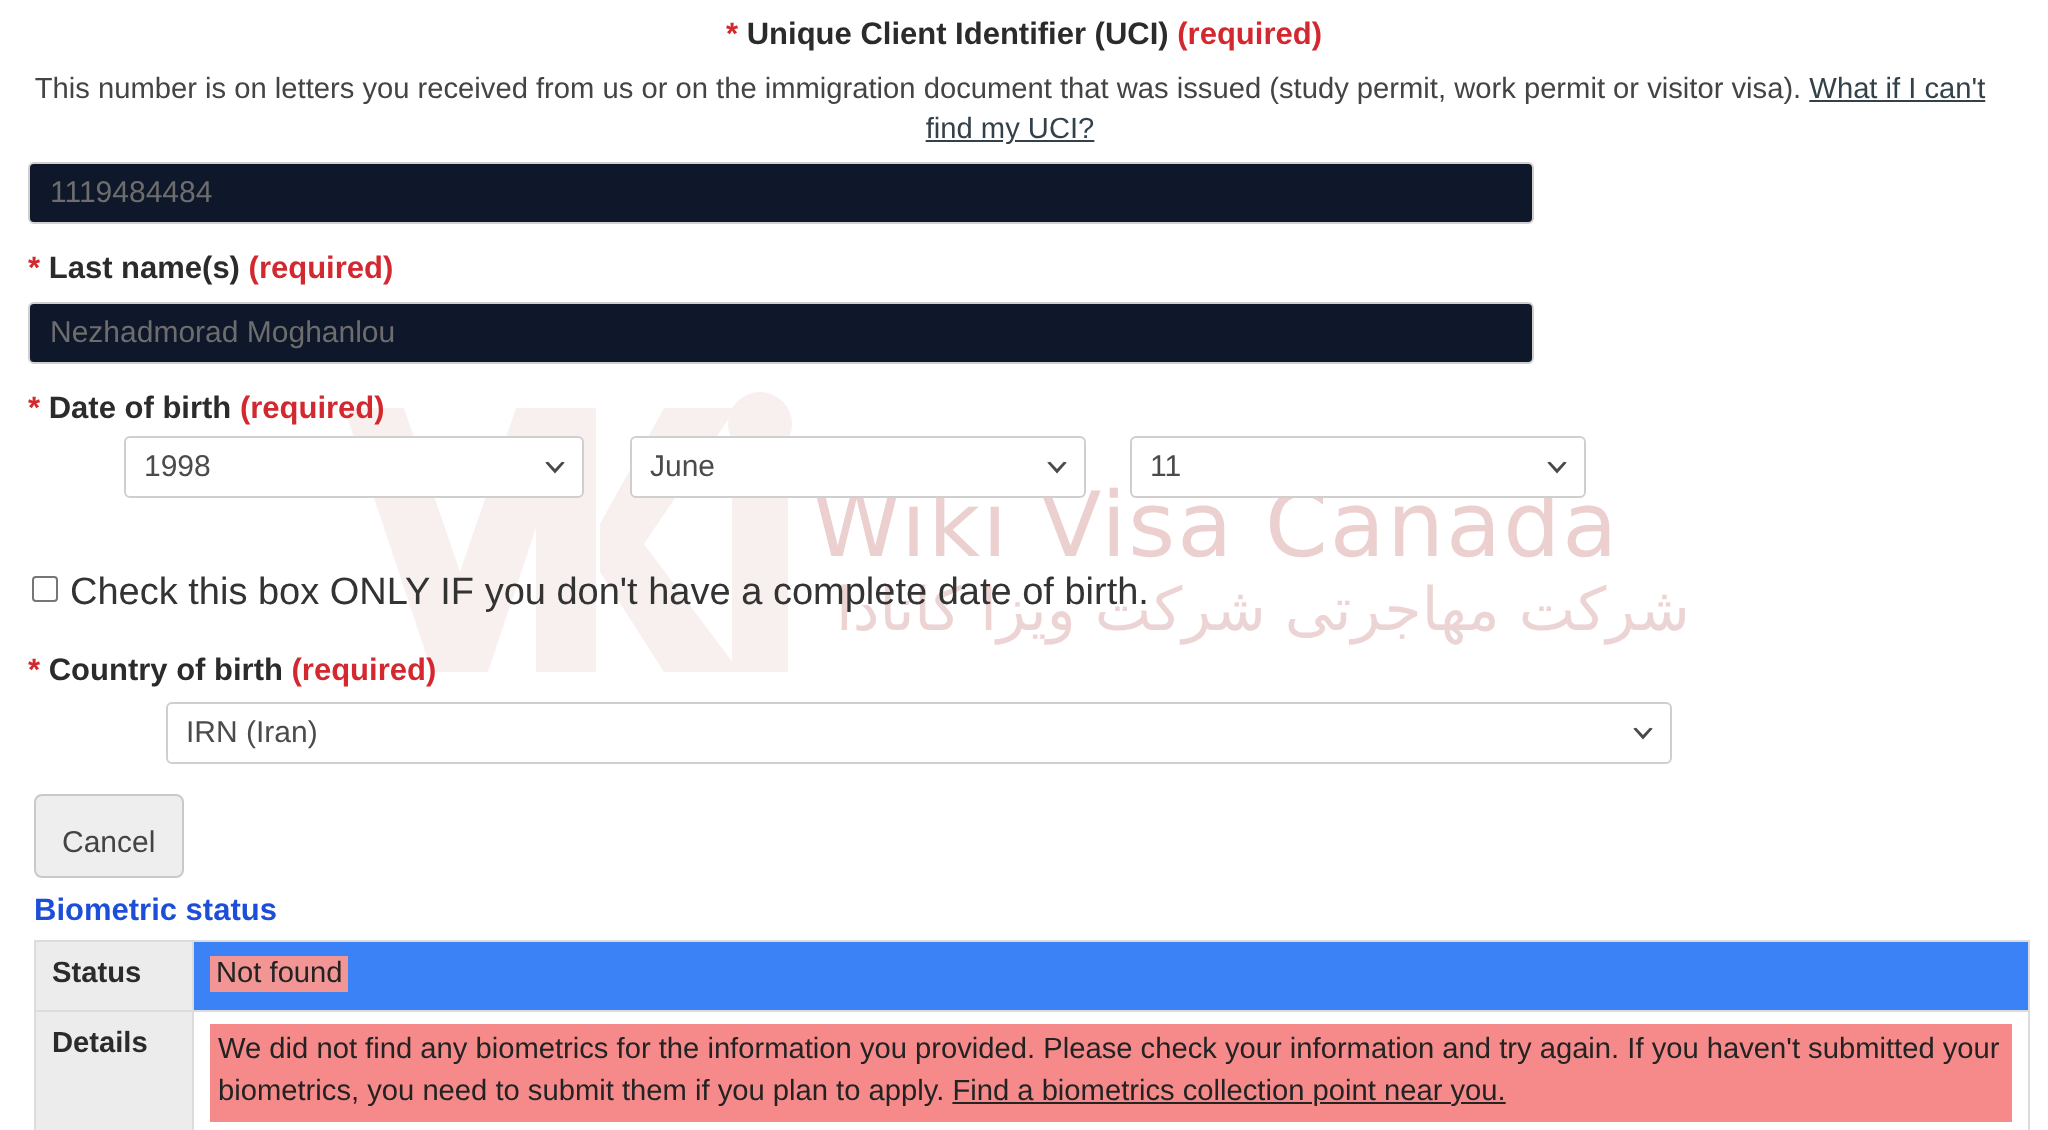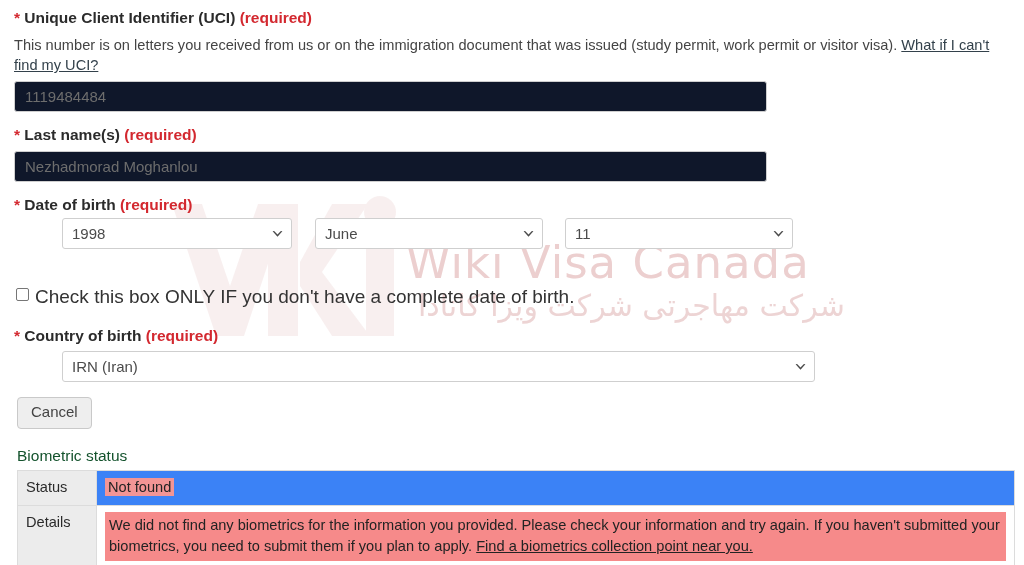--- a/index.html
+++ b/index.html
@@ -55,21 +55,21 @@
     direction: rtl;
   }
 
   
   #page {
     position: relative;
     z-index: 2;
     padding: 0;
   }
 
-  .field-block { position: absolute; }
+  .field-block { position: absolute; text-align: center; }
 
   .field-label {
     font-weight: bold;
     font-size: 15.5px;
     color: #2b2b2b;
     line-height: 1.2;
     white-space: nowrap;
   }
   .asterisk { color: #d3282f; font-weight: bold; }
   .required { color: #d3282f; font-weight: bold; }
@@ -164,49 +164,49 @@
     cursor: pointer;
     line-height: 1.1;
   }
   .btn-secondary {
     box-sizing: border-box;
     background: #eeeeee;
     border: 1px solid #c9c9c9;
     color: #444444;
     font-size: 15px;
     font-family: "Liberation Sans", sans-serif;
-    padding: 6px 13px 7px;
+    padding: 16px 13px 7px;
     border-radius: 4px;
     cursor: pointer;
     line-height: 1.1;
   }
 
   .section-title {
     position: absolute;
-    font-weight: normal;
+    font-weight: bold;
     font-size: 15.5px;
-    color: #14532d;
+    color: #1d4ed8;
   }
 
   table.status-table {
     position: absolute;
     border-collapse: collapse;
     table-layout: fixed;
     background: #ffffff;
   }
   table.status-table td {
     border: 1px solid #dcdcdc;
     vertical-align: top;
     font-size: 14.6px;
     line-height: 1.44;
     padding: 6px 8px 7px;
   }
   td.th-cell {
     width: 62px;
-    font-weight: normal;
+    font-weight: bold;
     color: #2b2b2b;
     background: #ececec;
     text-align: left;
     white-space: nowrap;
   }
   td.val-cell { background: #3b82f6; }
   td.details-cell { background: #ffffff; }
 
   .hl-light {
     background: #f29595;
@@ -306,21 +306,21 @@
 
   <div class="field-block" style="left:14px; top:327px;">
     <div class="field-label">
       <span class="asterisk">*</span>
       <span>Country of birth</span>
       <span class="required">(required)</span>
     </div>
   </div>
 
   <div class="sel-wrap" style="position:absolute; left:14px; top:351px;">
-    <select class="sel" style="width:753px;">
+    <select class="sel" style="width:753px;margin-left:21px;">
       <option>IRN (Iran)</option>
     </select>
     <svg class="chev" viewBox="0 0 11 7">
         <path d="M0.6 0.8 L5.5 6.2 L10.4 0.8 L8.9 0.4 L5.5 4.0 L2.1 0.4 Z" fill="#4a4a4a"></path>
       </svg>
   </div>
 
   <div class="btn-row" style="left:17px; top:397px;">
     <button class="btn-secondary">Cancel</button>
   </div>

